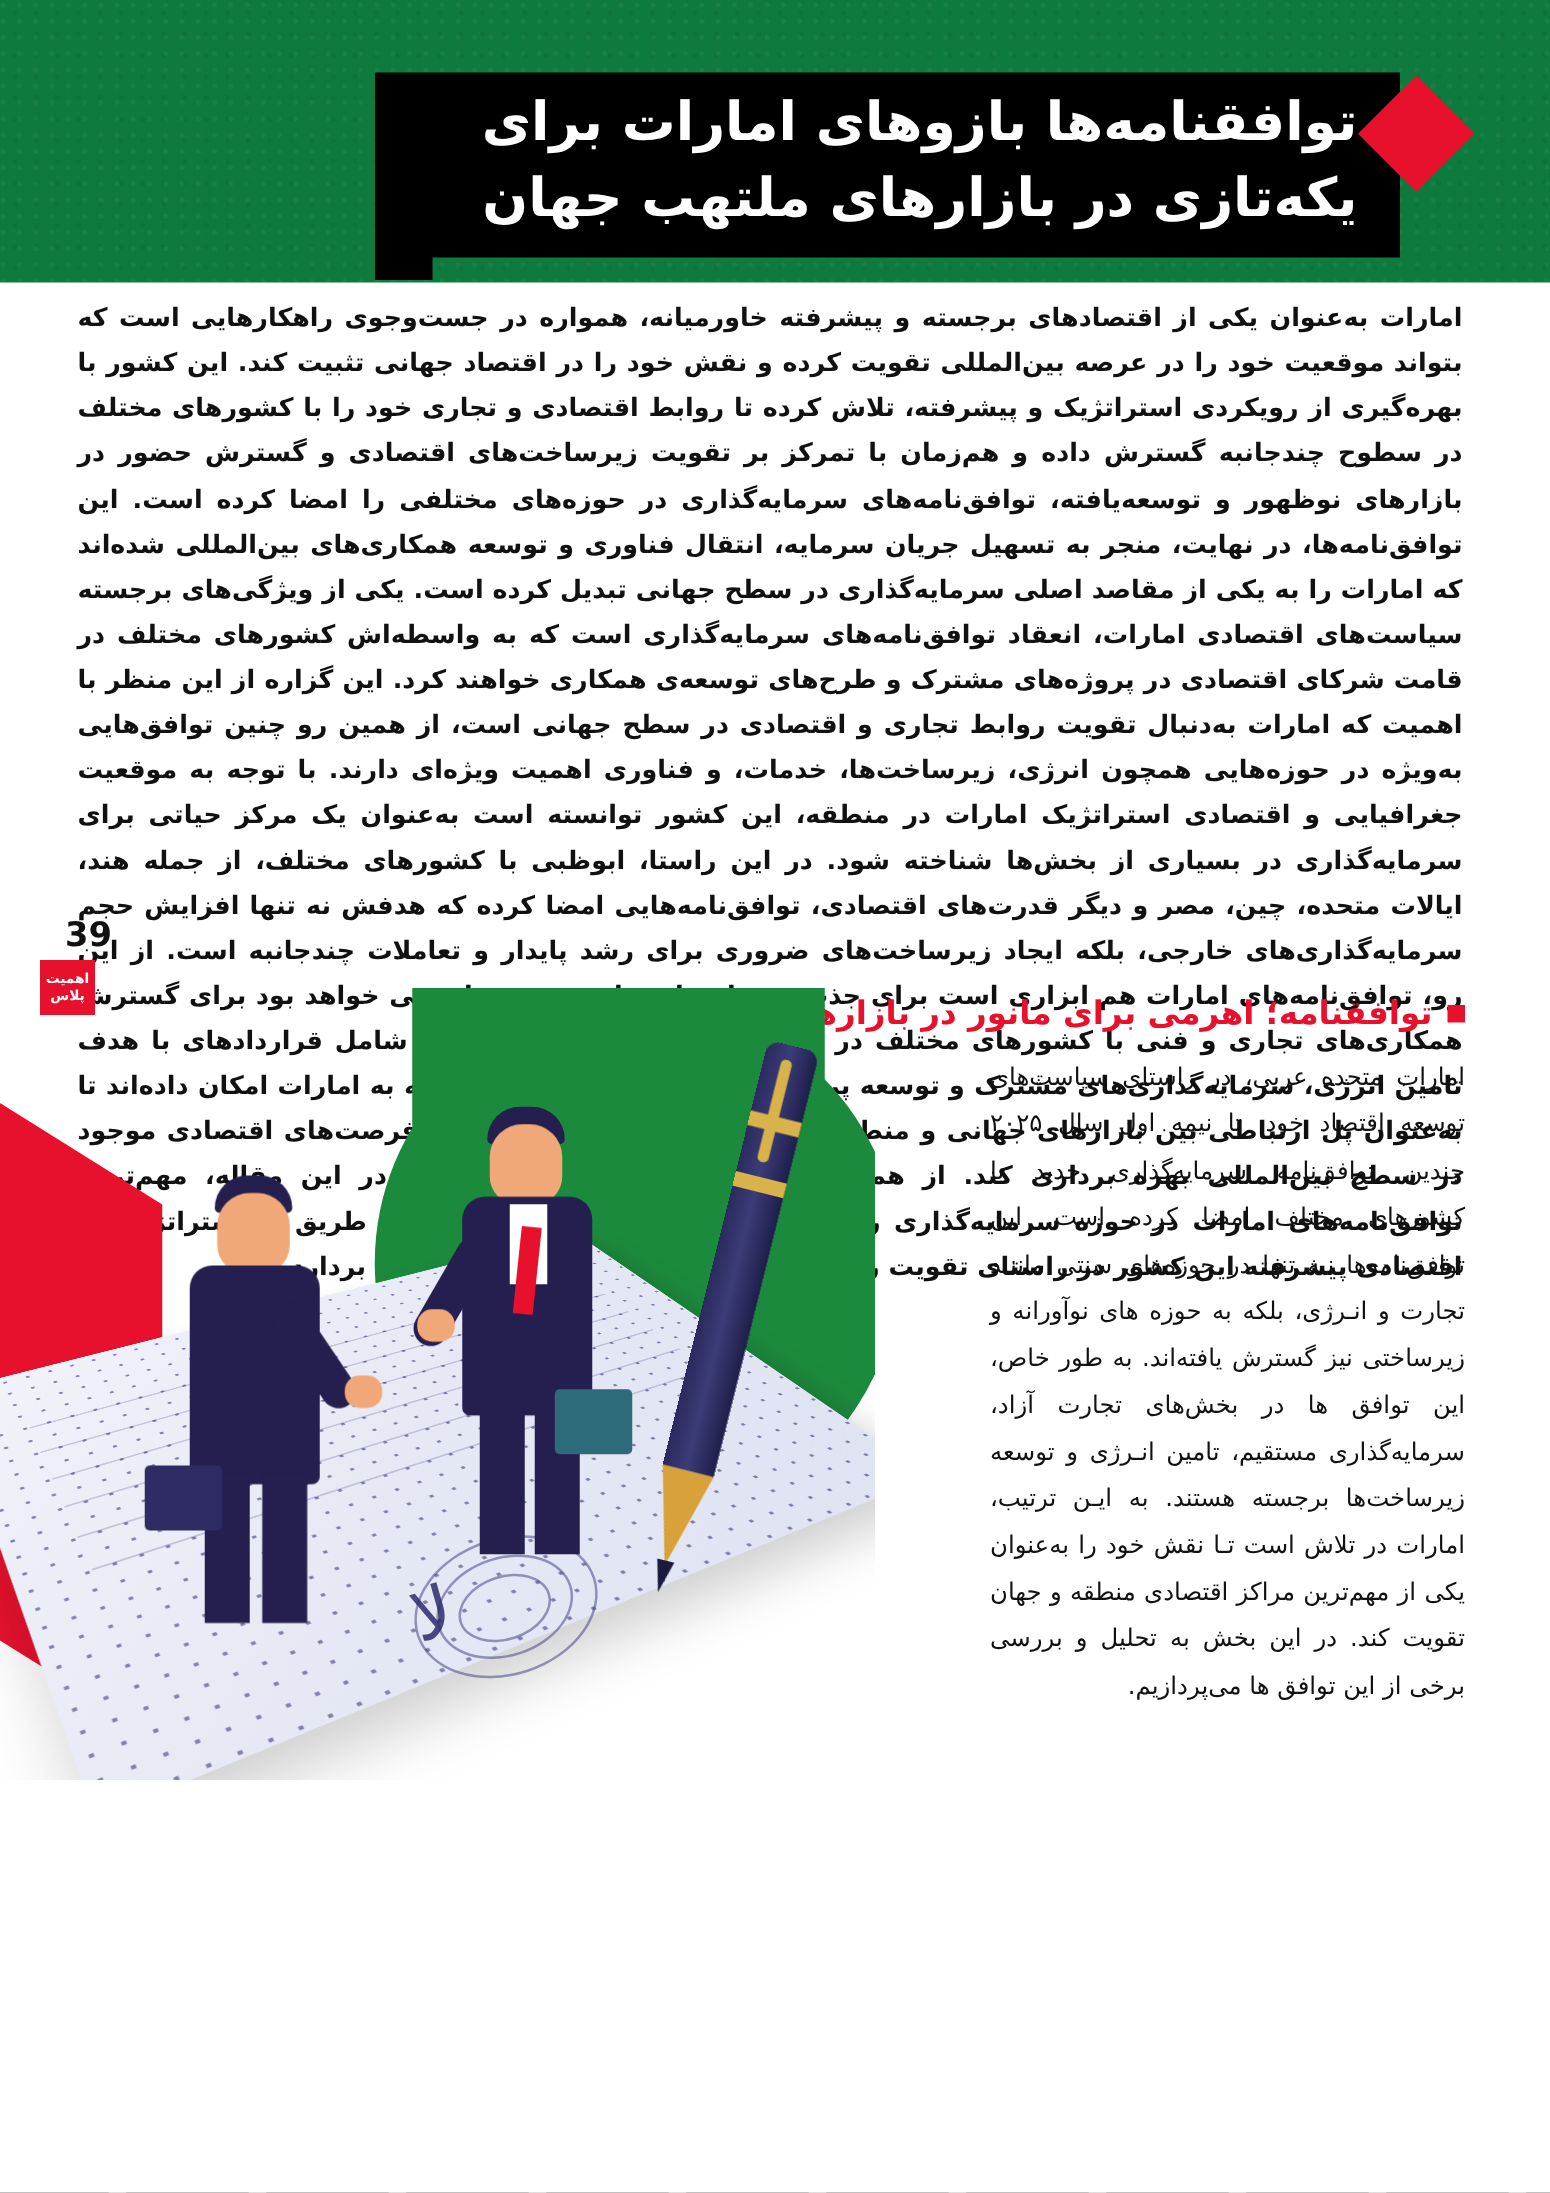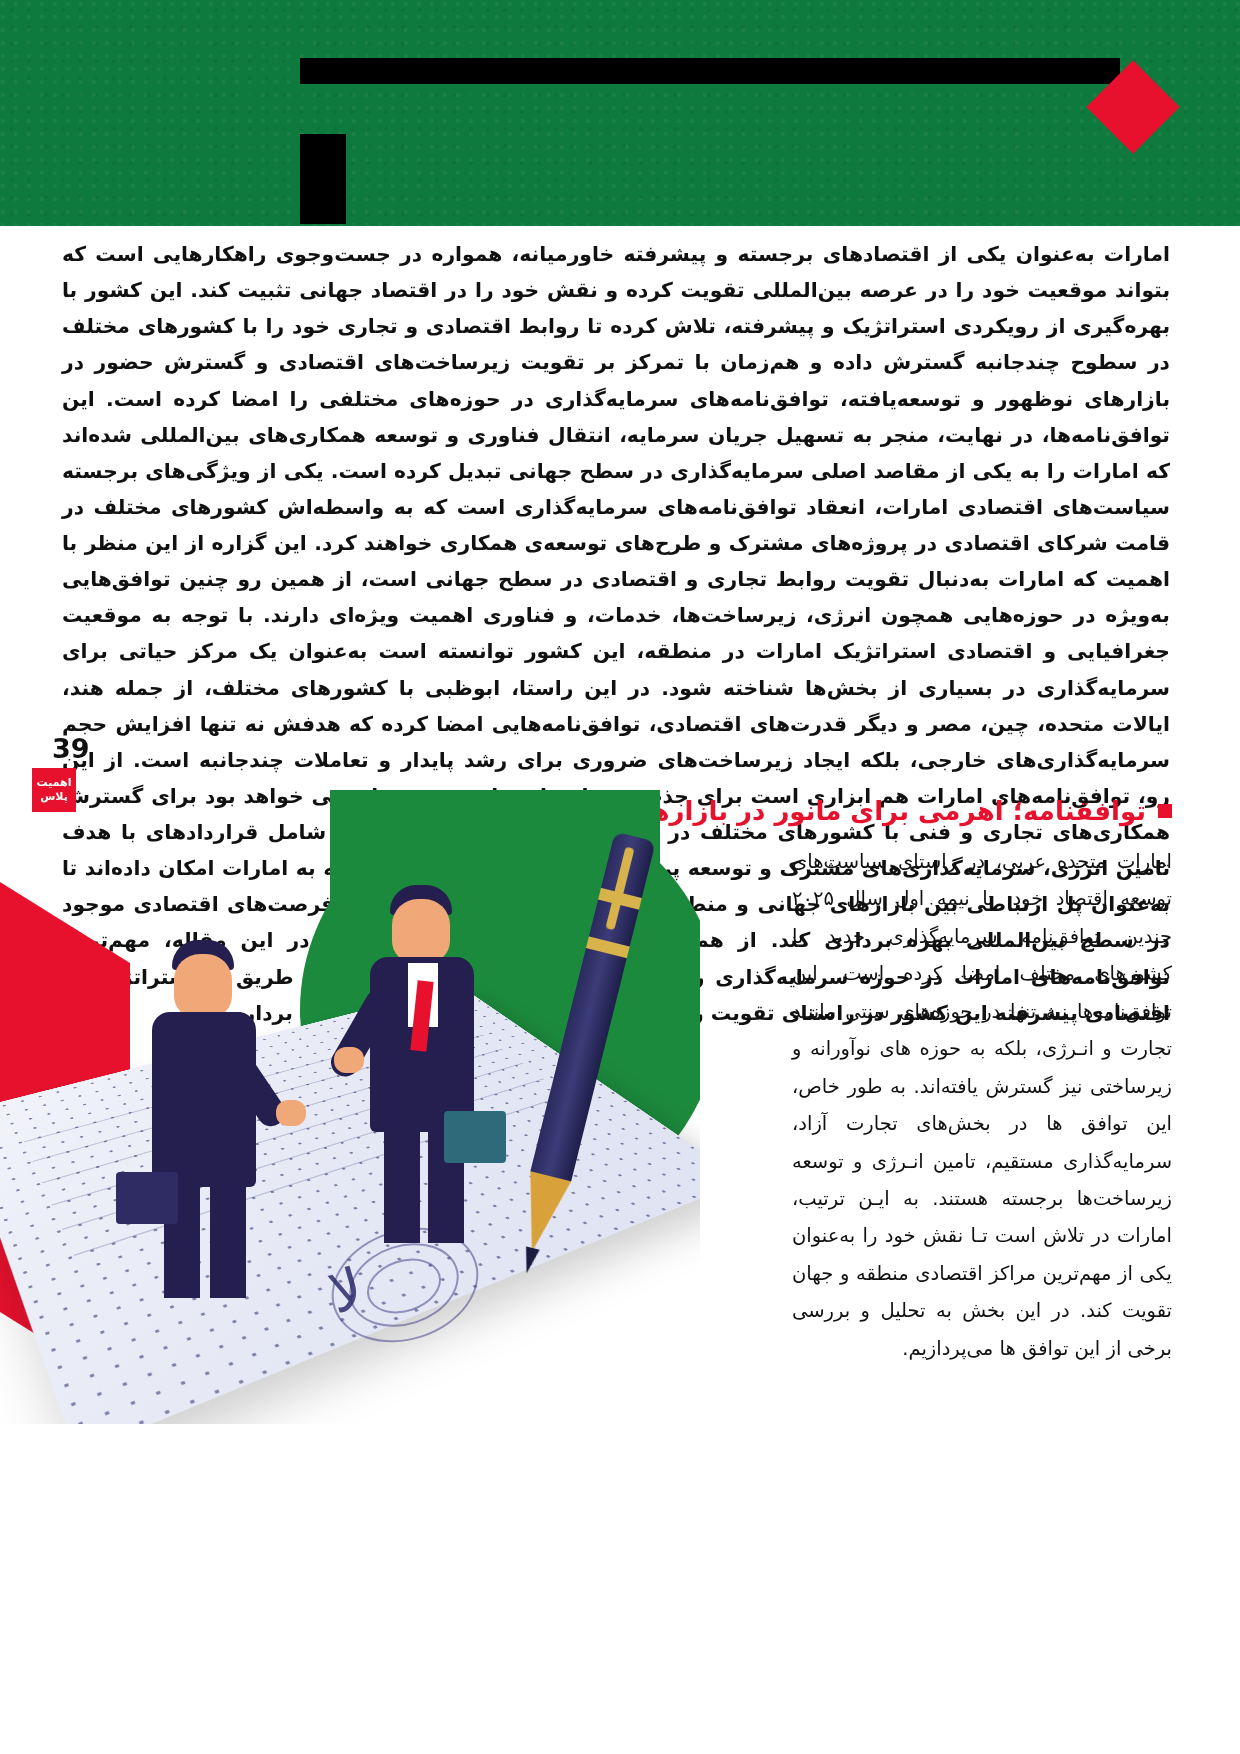--- a/index.html
+++ b/index.html
@@ -309,20 +309,22 @@
 
 <div class="page">
 
   <div class="header-band">
     <div class="grain"></div>
   </div>
 
   <div class="title-tail"></div>
 
   <div class="title-block">
+    <div class="title-line">توافقنامه‌ها بازوهای امارات برای</div>
+    <div class="title-line">یکه‌تازی در بازارهای ملتهب جهان</div>
   </div>
 
   <div class="diamond"></div>
 
   <div class="lead-wrap">
     <p class="lead-text">امارات به‌عنوان یکی از اقتصادهای برجسته و پیشرفته خاورمیانه، همواره در جست‌وجوی راهکارهایی است که بتواند موقعیت خود را در عرصه بین‌المللی تقویت کرده و نقش خود را در اقتصاد جهانی تثبیت کند. این کشور با بهره‌گیری از رویکردی استراتژیک و پیشرفته، تلاش کرده تا روابط اقتصادی و تجاری خود را با کشورهای مختلف در سطوح چندجانبه گسترش داده و هم‌زمان با تمرکز بر تقویت زیرساخت‌های اقتصادی و گسترش حضور در بازارهای نوظهور و توسعه‌یافته، توافق‌نامه‌های سرمایه‌گذاری در حوزه‌های مختلفی را امضا کرده است. این توافق‌نامه‌ها، در نهایت، منجر به تسهیل جریان سرمایه، انتقال فناوری و توسعه همکاری‌های بین‌المللی شده‌اند که امارات را به یکی از مقاصد اصلی سرمایه‌گذاری در سطح جهانی تبدیل کرده است. یکی از ویژگی‌های برجسته سیاست‌های اقتصادی امارات، انعقاد توافق‌نامه‌های سرمایه‌گذاری است که به واسطه‌اش کشورهای مختلف در قامت شرکای اقتصادی در پروژه‌های مشترک و طرح‌های توسعه‌ی همکاری خواهند کرد. این گزاره از این منظر با اهمیت که امارات به‌دنبال تقویت روابط تجاری و اقتصادی در سطح جهانی است، از همین رو چنین توافق‌هایی به‌ویژه در حوزه‌هایی همچون انرژی، زیرساخت‌ها، خدمات، و فناوری اهمیت ویژه‌ای دارند. با توجه به موقعیت جغرافیایی و اقتصادی استراتژیک امارات در منطقه، این کشور توانسته است به‌عنوان یک مرکز حیاتی برای سرمایه‌گذاری در بسیاری از بخش‌ها شناخته شود. در این راستا، ابوظبی با کشورهای مختلف، از جمله هند، ایالات متحده، چین، مصر و دیگر قدرت‌های اقتصادی، توافق‌نامه‌هایی امضا کرده که هدفش نه تنها افزایش حجم سرمایه‌گذاری‌های خارجی، بلکه ایجاد زیرساخت‌های ضروری برای رشد پایدار و تعاملات چندجانبه است. از این رو، توافق‌نامه‌های امارات هم ابزاری است برای جذب سرمایه‌های خارجی و هم اهرمی خواهد بود برای گسترش همکاری‌های تجاری و فنی با کشورهای مختلف در زمینه‌های نوین. این توافق‌ها که شامل قراردادهای با هدف تامین انرژی، سرمایه‌گذاری‌های مشترک و توسعه پروژه‌های زیرساختی، متغیرهایی که به امارات امکان داده‌اند تا به‌عنوان پل ارتباطی بین بازارهای جهانی و منطقه‌ای عمل کرده و از این طریق از فرصت‌های اقتصادی موجود در سطح بین‌المللی بهره برداری کند. از همین رو تجارت پلاس تلاش داشته تا در این مقاله، مهم‌ترین توافق‌نامه‌های امارات در حوزه سرمایه‌گذاری را به شکلی جامع بررسی کرده و بدین طریق از استراتژی‌های اقتصادی پیشرفته این کشور در راستای تقویت روابط اقتصادی با کشورهای مختلف پرده بردارد.</p>
   </div>
 
   <div class="page-num">39</div>
   <div class="side-tab">اهمیت پلاس</div>

